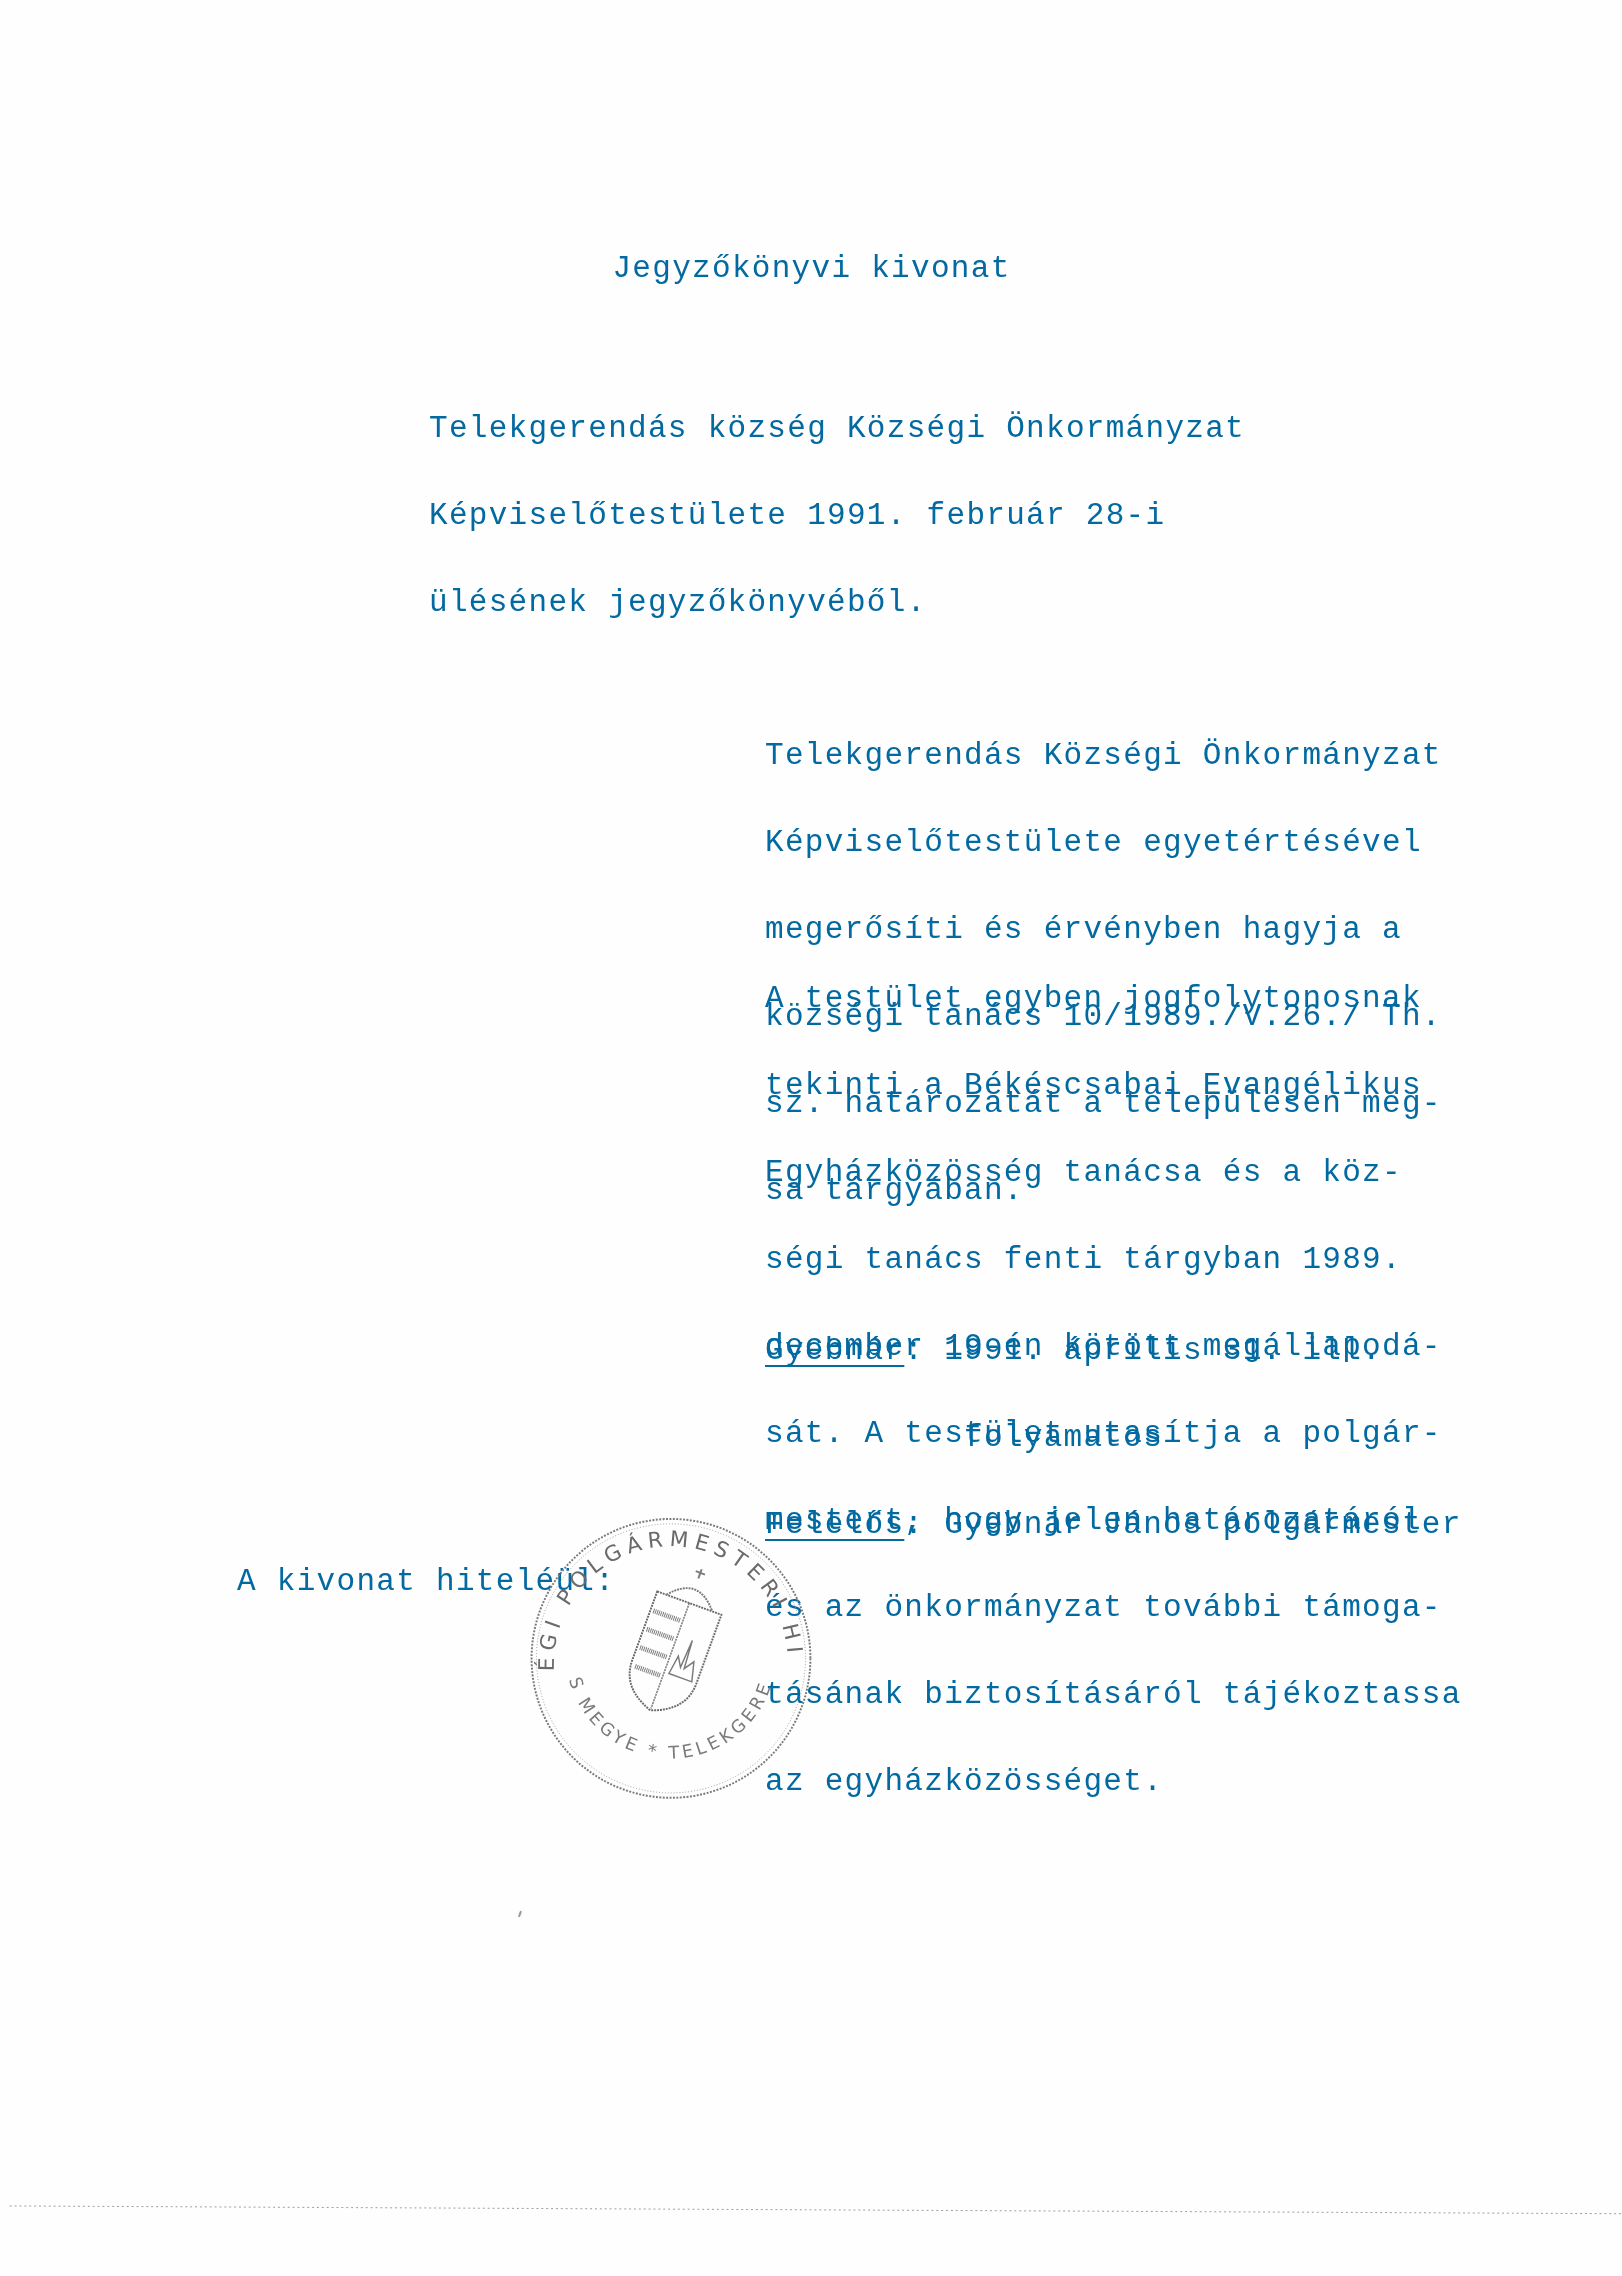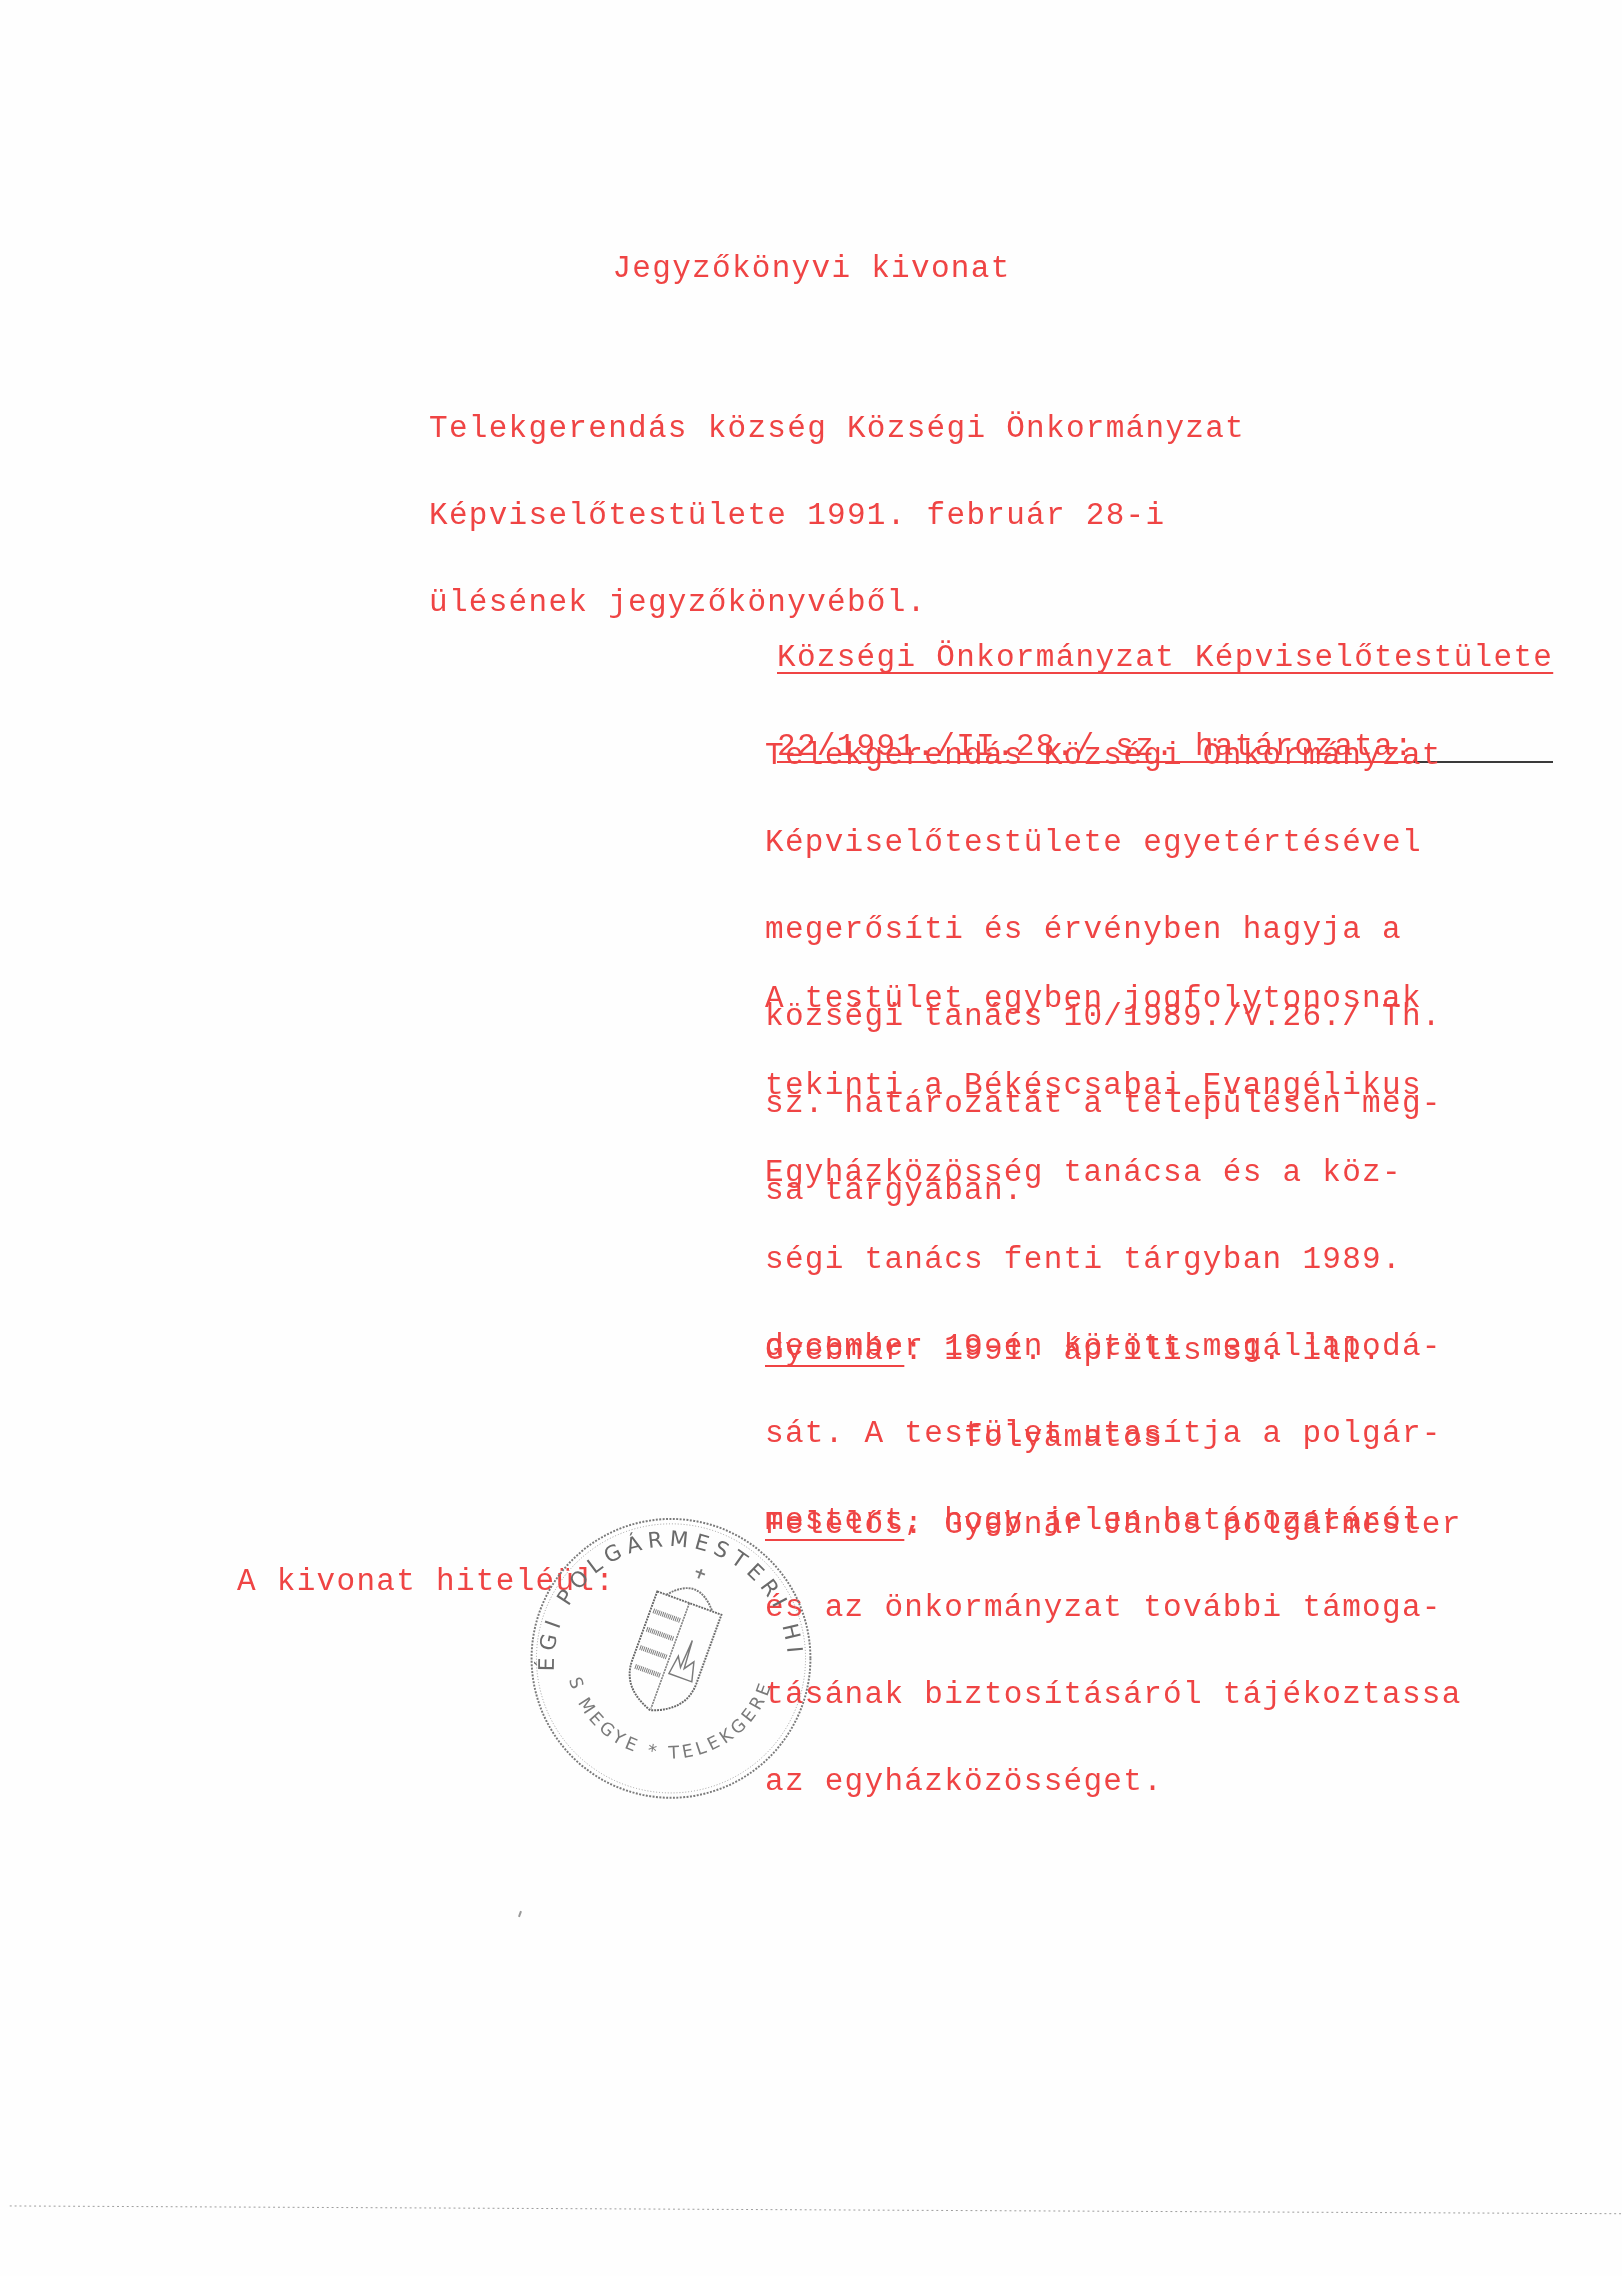--- a/index.html
+++ b/index.html
@@ -3,21 +3,21 @@
   <meta charset="utf-8">
   <style>
     html, body { margin: 0; padding: 0; background: #ffffff; }
     body { width: 1623px; height: 2276px; position: relative; overflow: hidden; }
     .page { position: absolute; left: 0; top: 0; width: 1623px; height: 2276px; background: #fefefe; }
     .tw {
       position: absolute;
       font-family: "Liberation Mono", "DejaVu Sans Mono", monospace;
       font-size: 31px;
       letter-spacing: 1.3px;
-      color: #ef4444;
+      color: #0369a1;
       white-space: pre;
       line-height: 29px;
     }
     .center { text-align: center; }
     .title { left: 0; width: 1623px; top: 254px; }
     .subtitle { left: 429px; width: 956px; top: 356px; }
     .subtitle div { text-align: left; }
     .res-heading { left: 777px; top: 585px; }
     .res-heading div { border-bottom: 2px solid #3a3a3a; display: inline-block; padding-bottom: 0; line-height: 29px; }
     .res-heading .hl { display: block; }
@@ -37,24 +37,20 @@
 <div class="page">
 
   <div class="tw title center">Jegyzőkönyvi kivonat</div>
 
   <div class="tw subtitle">
     <div>Telekgerendás község Községi Önkormányzat</div>
     <div>Képviselőtestülete 1991. február 28-i</div>
     <div>ülésének jegyzőkönyvéből.</div>
   </div>
 
-  <div class="tw res-heading">
-    <div class="hl"><span class="u">Községi Önkormányzat Képviselőtestülete</span></div>
-    <div class="hl"><span class="u">22/1991./II.28./ sz. határozata:</span></div>
-  </div>
 
   <div class="tw para1">
     <div>Telekgerendás Községi Önkormányzat</div>
     <div>Képviselőtestülete egyetértésével</div>
     <div>megerősíti és érvényben hagyja a</div>
     <div>községi tanács 10/1989./V.26./ Th.</div>
     <div>sz. határozatát a településen meg-</div>
     <div>sa tárgyában.</div>
   </div>
 

